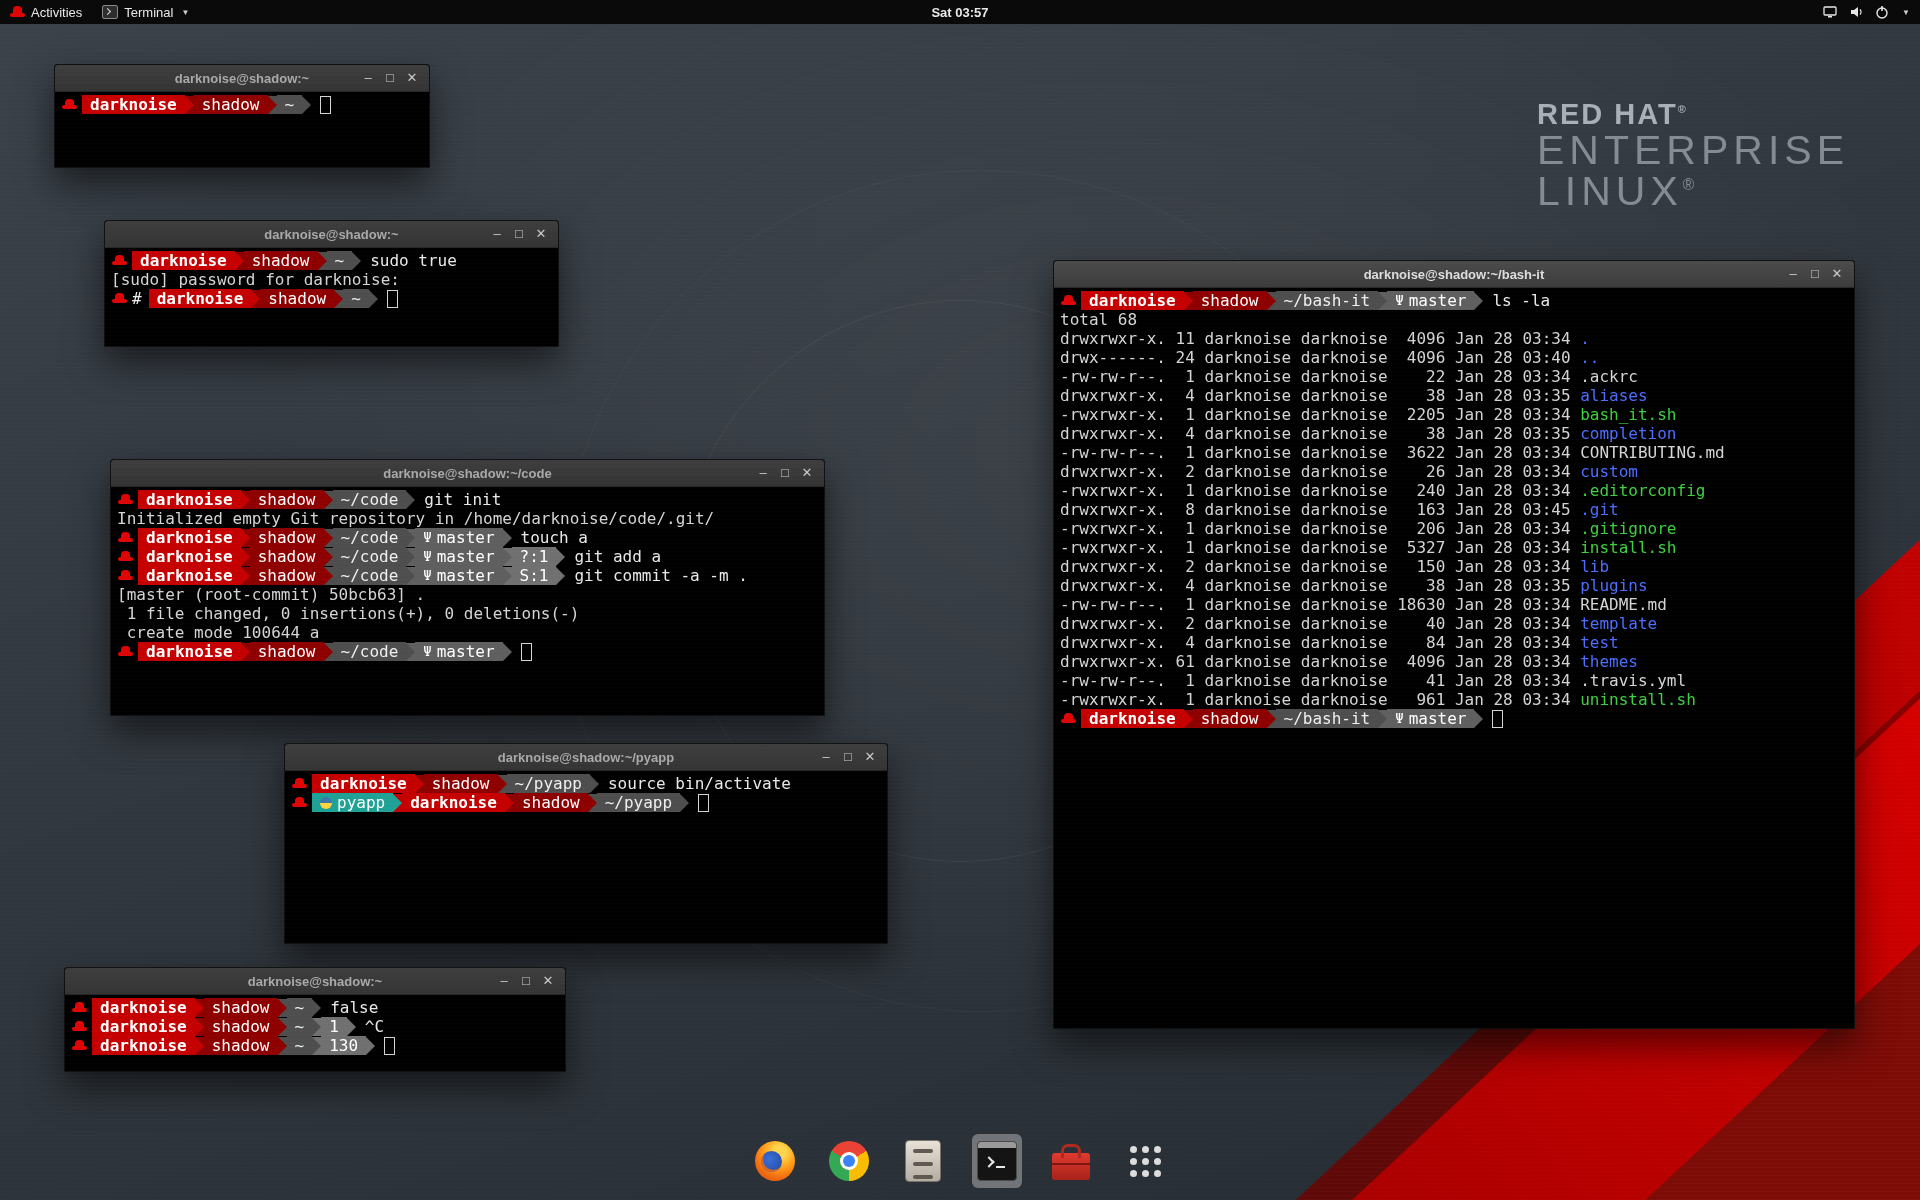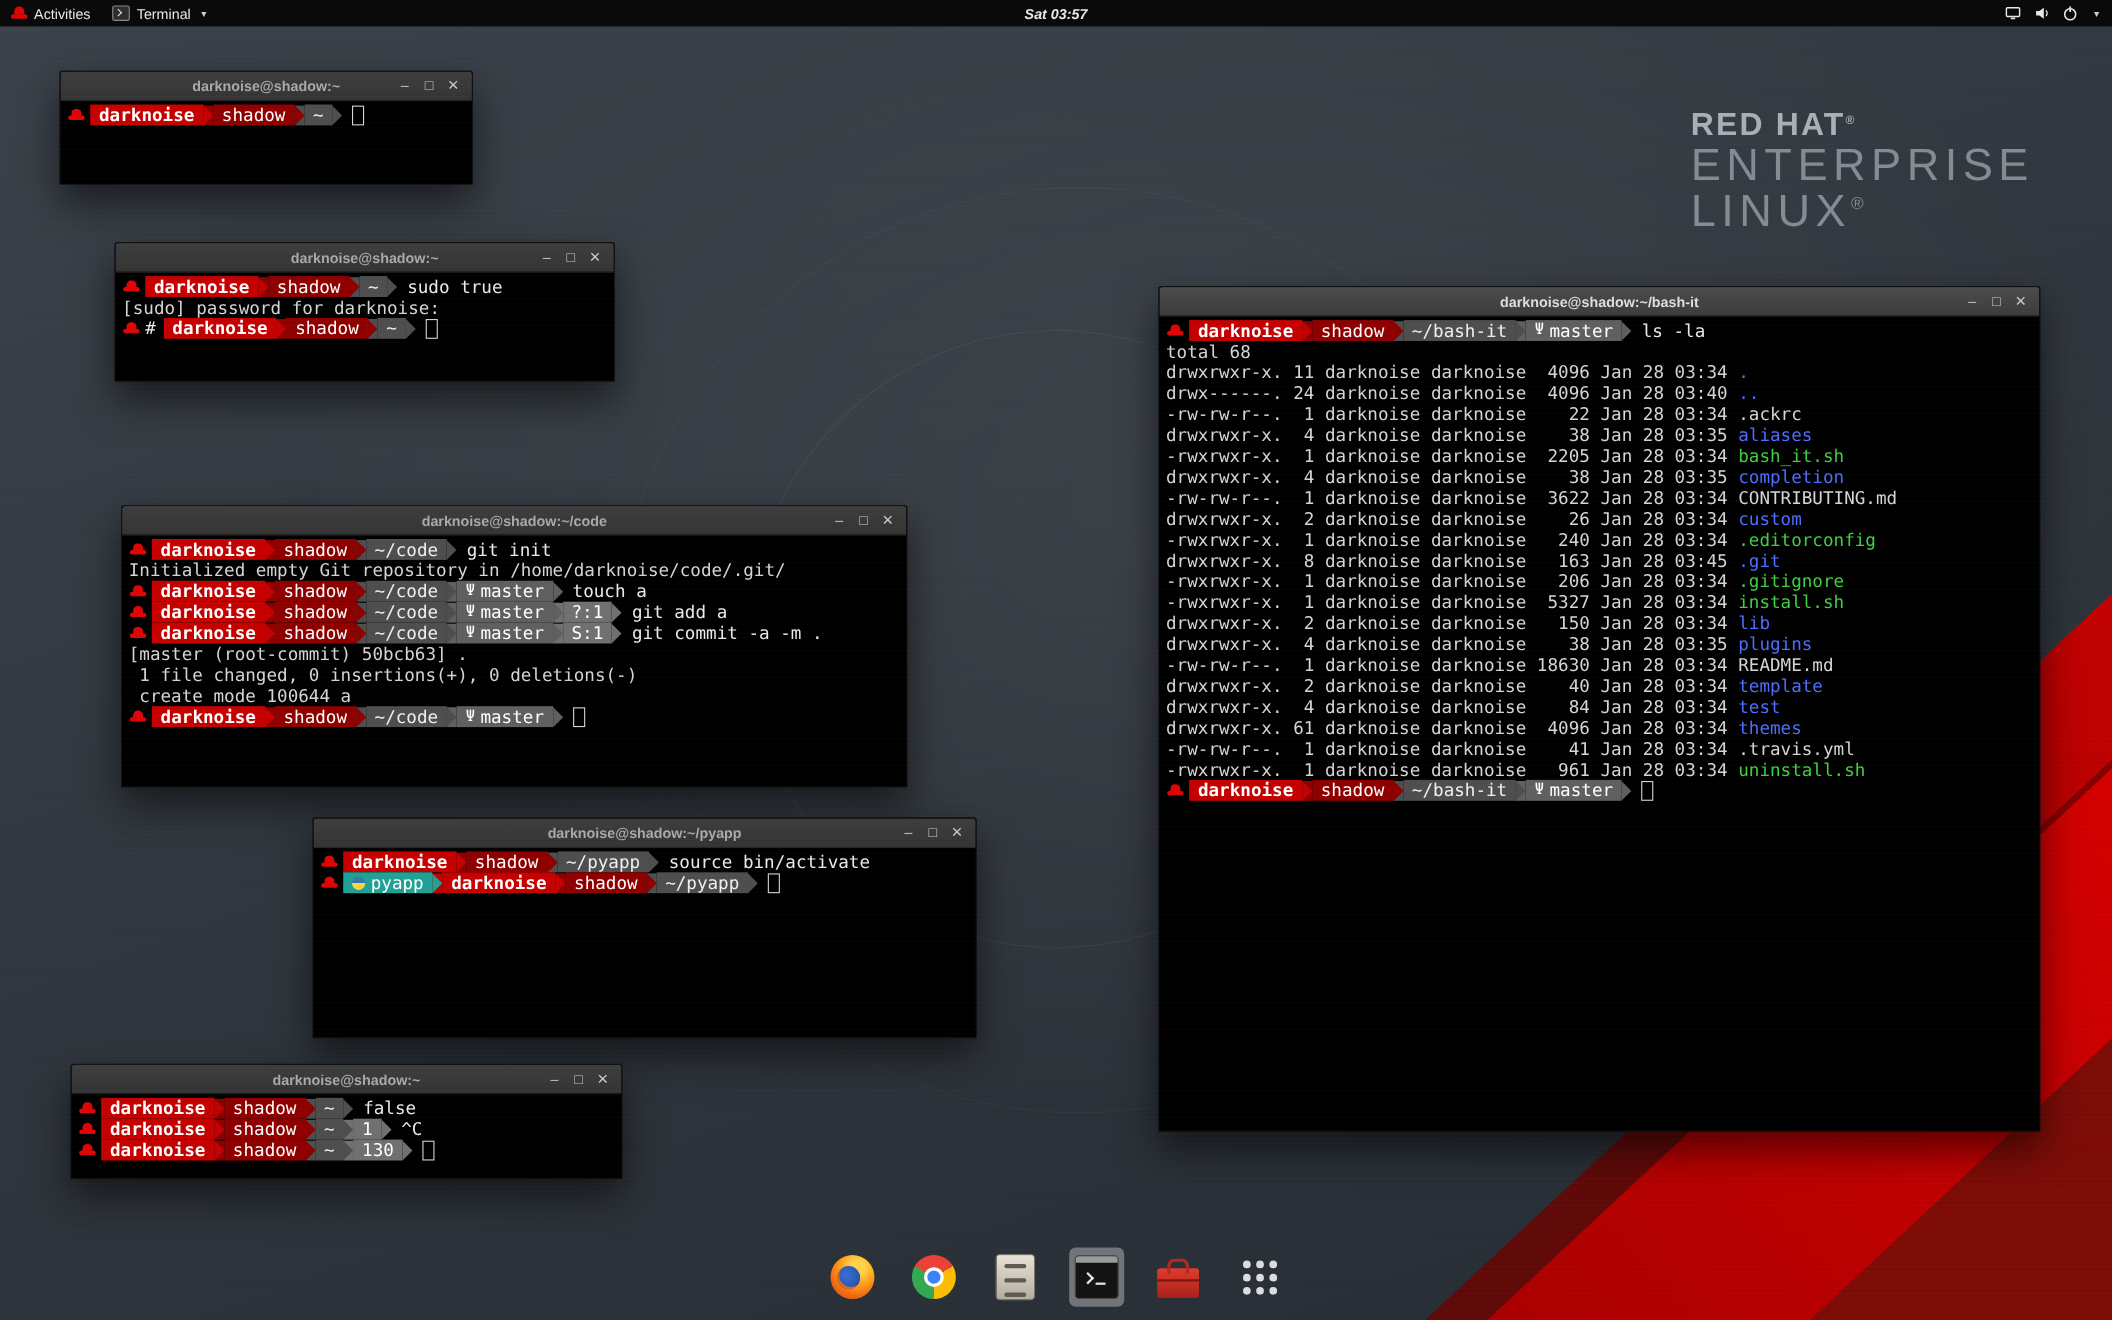--- a/index.html
+++ b/index.html
@@ -30,21 +30,21 @@
   .topbar{position:absolute;left:0;top:0;width:100%;height:24px;background:#0a0a0a;color:#e8e8e8;
     display:flex;align-items:center;font-size:13px;z-index:50;}
   .tb-left{display:flex;align-items:flex-start;height:100%;}
   .tb-activities,.tb-app{display:flex;align-items:center;gap:6px;padding:0 10px;height:100%;}
   .tb-hat{position:relative;width:15px;height:12px;display:inline-block;}
   .tb-hat::before{content:"";position:absolute;left:3px;top:0;width:9px;height:7px;background:#e00505;border-radius:4px 4px 0 0;}
   .tb-hat::after{content:"";position:absolute;left:0;top:7px;width:15px;height:4px;background:#e00505;border-radius:2px;}
   .tb-termicon{width:14px;height:12px;background:#2e2e2e;border:1px solid #8a8a8a;border-radius:2px;display:inline-block;position:relative;}
   .tb-termicon::after{content:"";position:absolute;left:2px;top:3px;width:4px;height:4px;border-right:1.5px solid #ddd;border-bottom:1.5px solid #ddd;transform:rotate(-45deg);}
   .tb-caret{font-size:8px;color:#cfcfcf;margin-left:2px;}
-  .tb-clock{position:absolute;left:50%;transform:translateX(-50%);font-weight:600;font-style:italic;}
+  .tb-clock{position:absolute;left:50%;transform:translateX(-50%);font-weight:600;}
   .tb-status{margin-left:auto;display:flex;align-items:center;gap:10px;padding:0 10px;height:100%;}
   .tb-status svg{display:block;}
   
   .window{position:absolute;background:#000;border:1px solid #101010;border-radius:3px 3px 0 0;
     box-shadow:0 16px 36px rgba(0,0,0,0.55);}
   .titlebar{height:26px;background:linear-gradient(#3e3e3e,#343434);border-bottom:1px solid #262626;
     border-radius:3px 3px 0 0;position:relative;display:flex;align-items:center;}
   .window.focused .titlebar{background:linear-gradient(#4b4b4b,#3c3c3c);}
   .title{position:absolute;left:0;right:0;text-align:center;font-size:13px;font-weight:600;color:#a9a9a9;}
   .window.focused .title{color:#dedede;}

